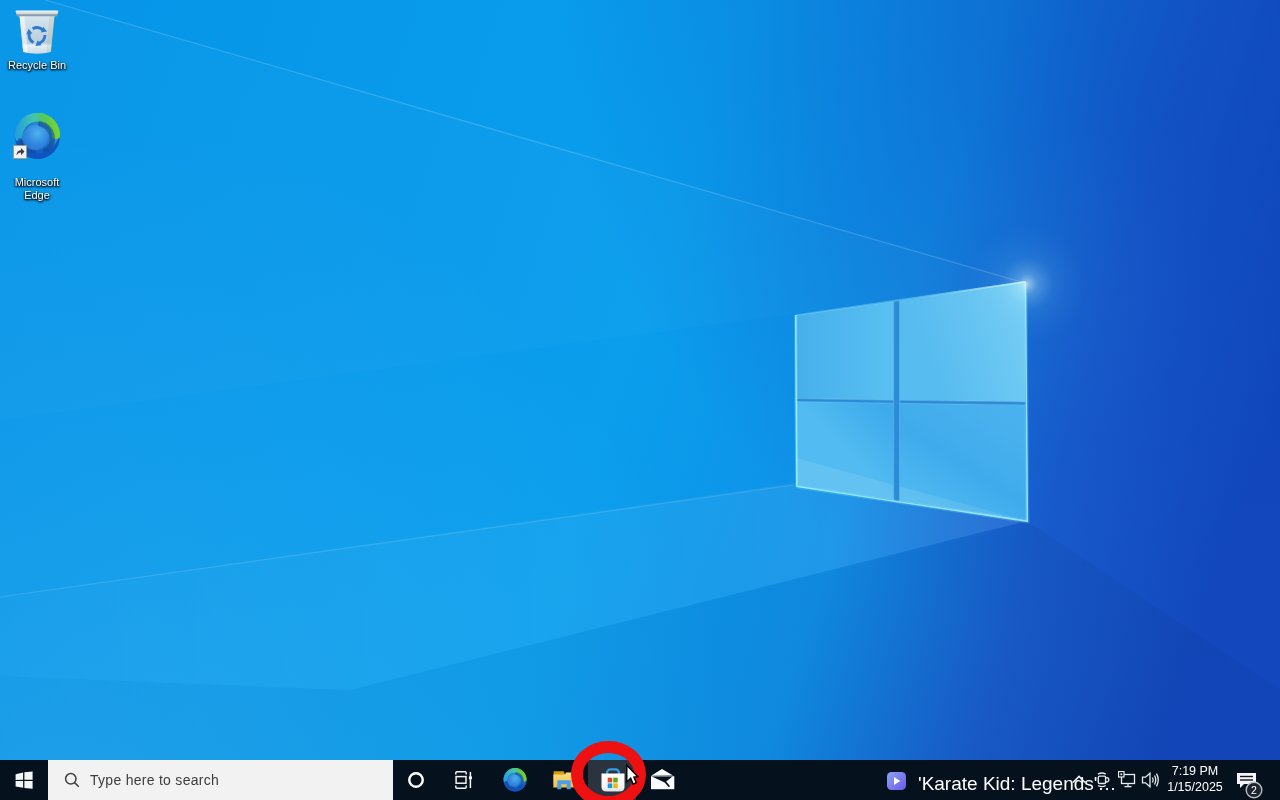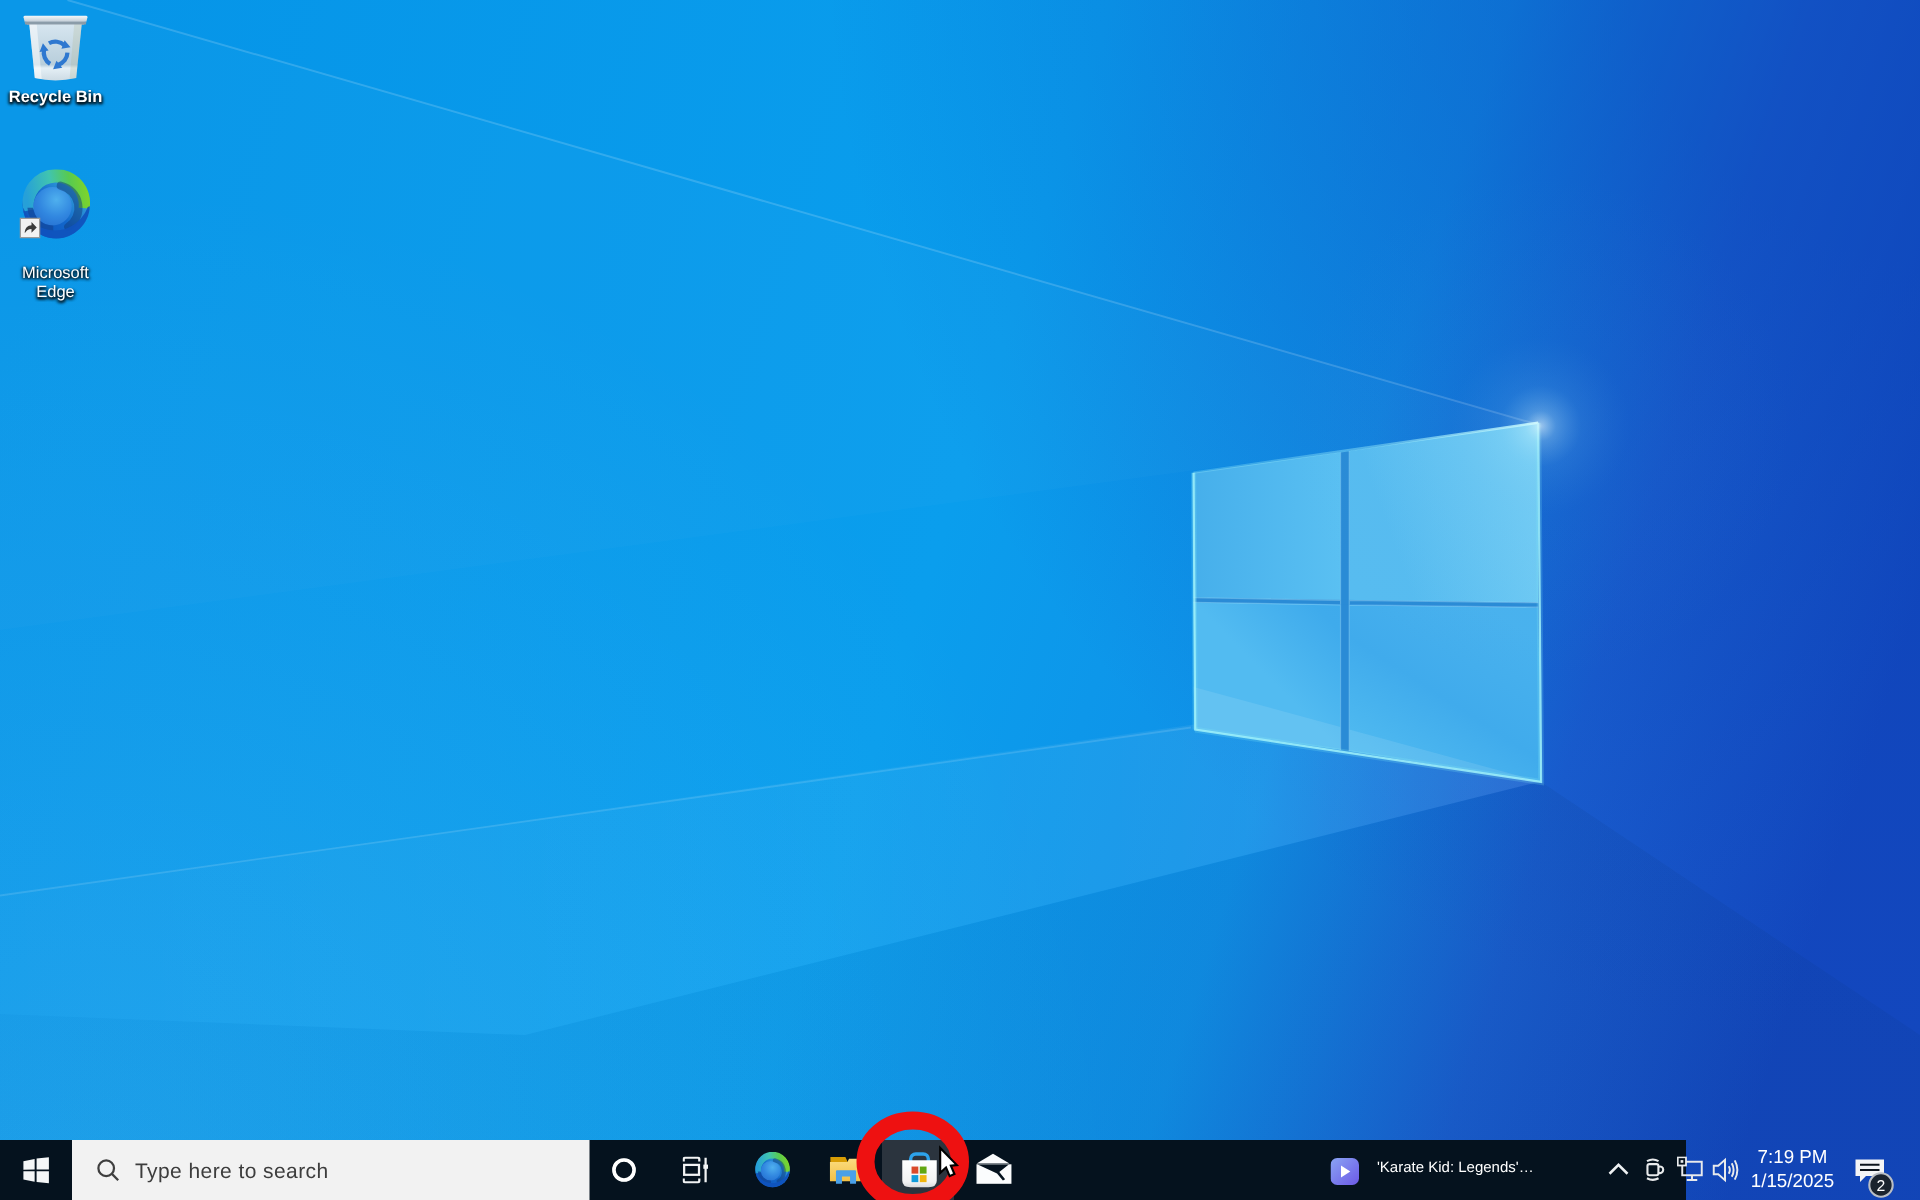--- a/index.html
+++ b/index.html
@@ -1,21 +1,21 @@
 <!DOCTYPE html>
 <html><head>
 <meta charset="utf-8">
 <style>
   html,body{margin:0;padding:0;}
   body{width:1280px;height:800px;overflow:hidden;font-family:"Liberation Sans",sans-serif;}
   #screen{position:relative;width:1280px;height:800px;overflow:hidden;background:#0e93e4;}
   .abs{position:absolute;}
   .lbl{position:absolute;color:#fff;font-size:11px;text-align:center;line-height:13px;
        text-shadow:0 1px 2px rgba(0,0,0,.9),1px 1px 2px rgba(0,0,0,.8),-1px 1px 2px rgba(0,0,0,.6);}
-  #taskbar{position:absolute;left:0;top:760px;width:1124px;height:40px;background:#05121e;}
+  #taskbar{position:absolute;left:0;top:760px;width:1280px;height:40px;background:#05121e;}
   #searchbox{position:absolute;left:48px;top:0;width:345px;height:40px;background:#f2f2f2;border:0;}
   #searchtext{position:absolute;left:90px;top:12px;color:#3d3d3d;font-size:14px;letter-spacing:0.28px;}
 </style>
 </head>
 <body>
 <div id="screen">
 
 <svg class="abs" style="left:0;top:0" width="1280" height="800" viewBox="0 0 1280 800">
   <defs>
     <linearGradient id="sky" x1="0" y1="0.3" x2="1" y2="0.5">
@@ -129,21 +129,21 @@
   <path d="M40.5,8 L35.5,8 L32.4,44.6 Q35,44.4 36.8,44 Z" fill="#aeb993" opacity="0.25"></path>
   <path d="M2.5,2.5 L43.5,2.5 Q44.5,2.5 44.3,3.5 L43.6,6.5 L2.4,6.5 L1.7,3.5 Q1.5,2.5 2.5,2.5 Z" fill="url(#binrim)"></path>
   <path d="M2.4,6.5 L43.6,6.5 L43.2,8.3 L2.8,8.3 Z" fill="#8b9ca9"></path>
   <g id="ra">
     <path d="M19.4,34.6 A 8.8,8.8 0 0 1 15.4,25.0" stroke="#2e78d0" stroke-width="2.8" fill="none"></path>
     <path d="M12.4,26.6 L18.4,25.6 L14.6,20.8 Z" fill="#2e78d0"></path>
   </g>
   <use href="#ra" transform="rotate(120 23 27.5)"></use>
   <use href="#ra" transform="rotate(240 23 27.5)"></use>
 </svg>
-<div class="lbl" style="left:0px;top:59px;width:74px;font-weight:bold;">Recycle Bin</div>
+<div class="lbl" style="left:0px;top:59px;width:74px;">Recycle Bin</div>
 
 <svg class="abs" style="left:14px;top:113px" width="47" height="47" viewBox="0 0 47 47">
   <defs>
     <linearGradient id="egBase" x1="0" y1="1" x2="1" y2="0">
       <stop offset="0" stop-color="#0d4db4"></stop>
       <stop offset="0.45" stop-color="#1267cc"></stop>
       <stop offset="0.72" stop-color="#2f9ad8"></stop>
       <stop offset="0.9" stop-color="#49c465"></stop>
       <stop offset="1" stop-color="#7dd32c"></stop>
     </linearGradient>
@@ -254,21 +254,21 @@
   <svg class="abs" style="left:887px;top:12px" width="19" height="18" viewBox="0 0 19 18">
     <defs>
       <linearGradient id="med" x1="0" y1="0" x2="1" y2="1">
         <stop offset="0" stop-color="#8aa4f4"></stop>
         <stop offset="1" stop-color="#6c59e6"></stop>
       </linearGradient>
     </defs>
     <rect x="0" y="0" width="19" height="18" rx="4.5" fill="url(#med)"></rect>
     <path d="M7,5 L13.2,9 L7,13 Z" fill="#ffffff"></path>
   </svg>
-  <div class="abs" style="left:918px;top:12.5px;color:#ffffff;font-size:10px;">'Karate Kid: Legends'…</div>
+  <div class="abs" style="left:918px;top:12.5px;color:#ffffff;font-size:19px;">'Karate Kid: Legends'…</div>
 
   <svg class="abs" style="left:1071px;top:14px" width="16" height="11" viewBox="0 0 16 11">
     <path d="M2,8.5 L8,2.5 L14,8.5" fill="none" stroke="#eef0f2" stroke-width="1.7"></path>
   </svg>
 
   <svg class="abs" style="left:1094px;top:11px" width="19" height="19" viewBox="0 0 19 19">
     <g stroke="#e8eaec" fill="none" stroke-width="1.4">
       <rect x="4.3" y="5.1" width="7.3" height="7.4" rx="1.3"></rect>
       <path d="M11.6,6.9 A2.2,2.2 0 1 1 11.6,10.8"></path>
       <path d="M4.0,3.1 Q7.9,0.9 11.7,3.1"></path>

